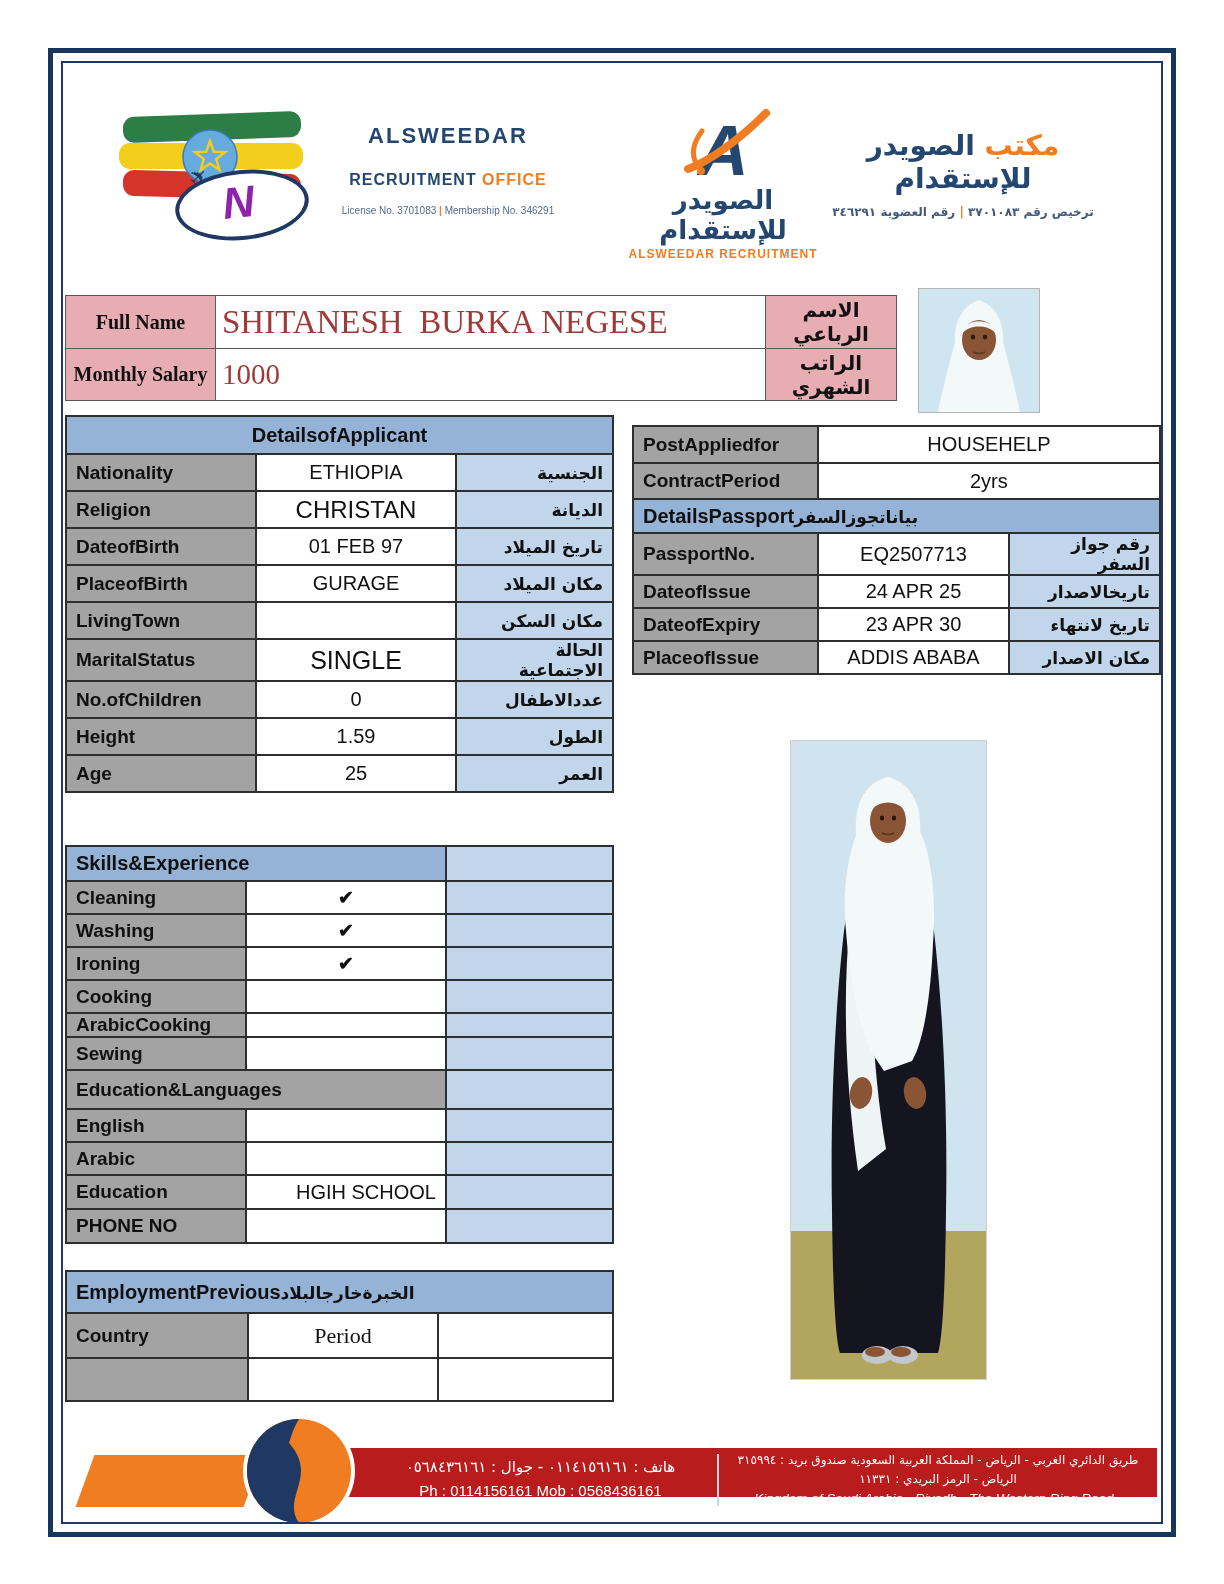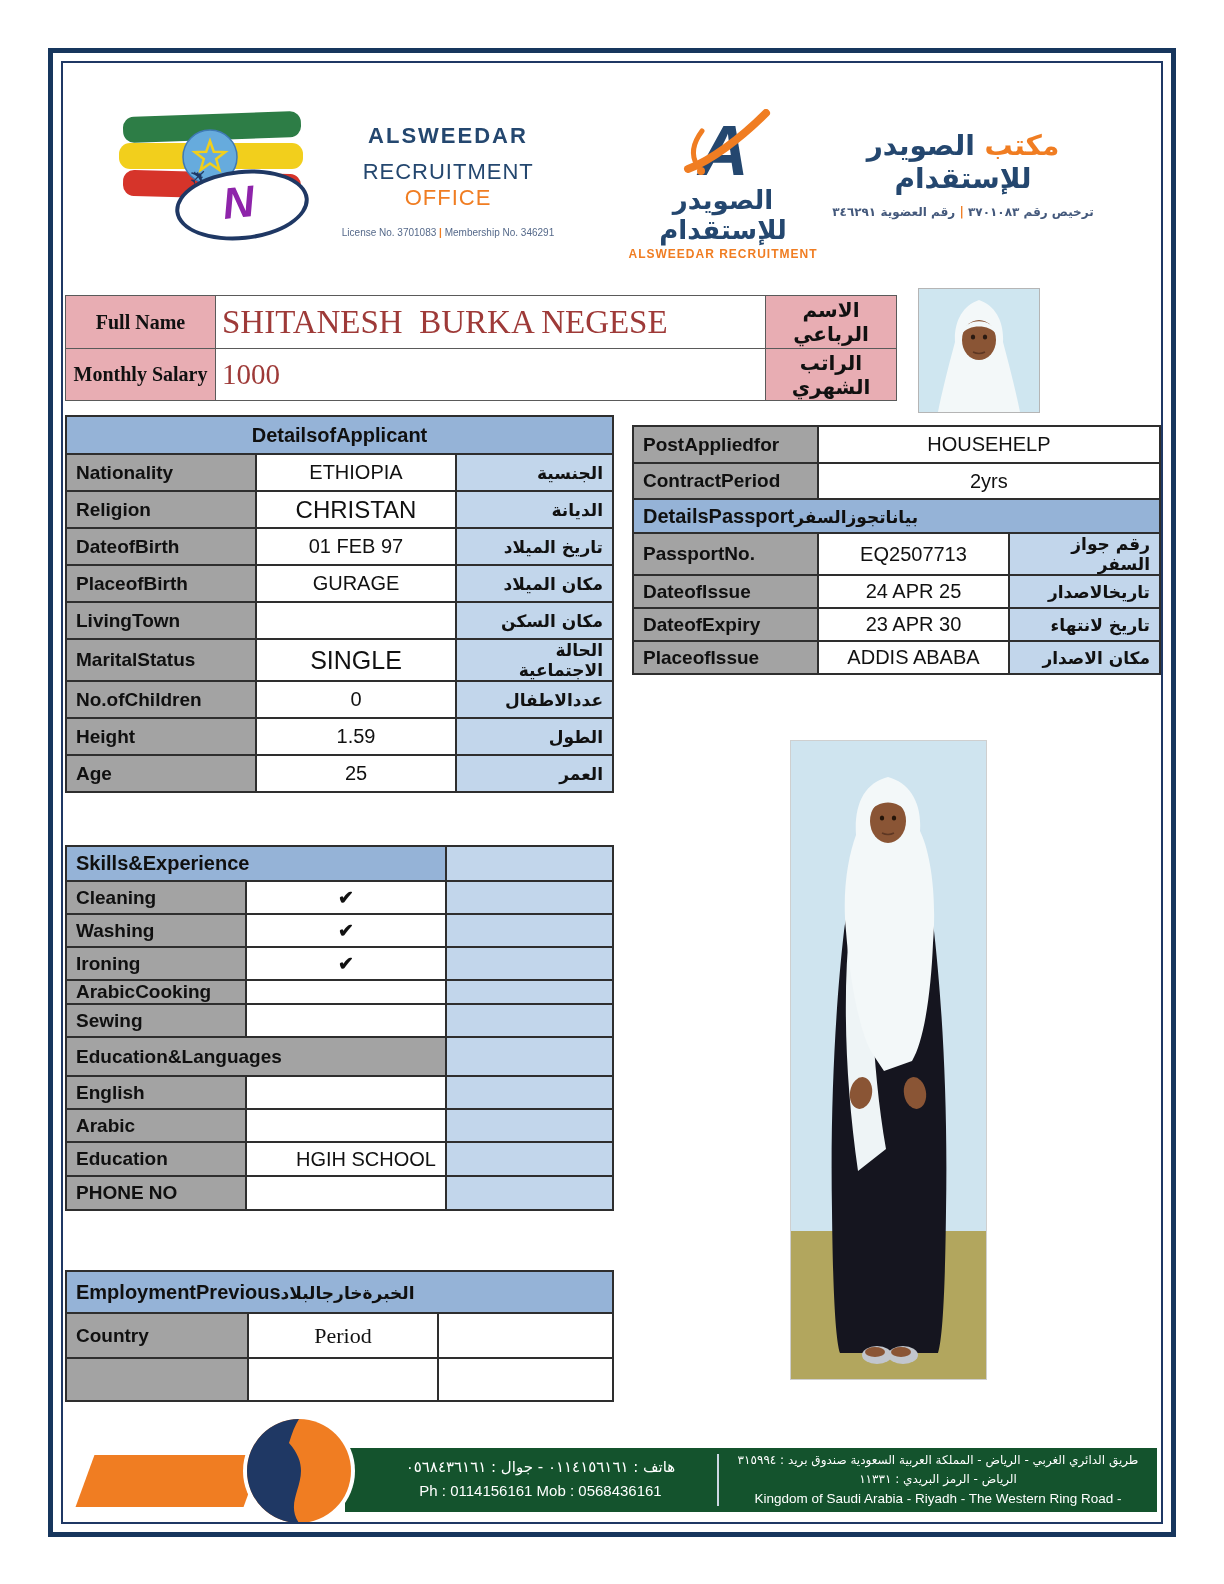--- a/index.html
+++ b/index.html
@@ -6,21 +6,21 @@
   body{width:1224px;height:1584px;position:relative;font-family:"Liberation Sans",sans-serif;color:#111;}
   *{box-sizing:border-box;}
 
   .outer-border{position:absolute;left:48px;top:48px;width:1128px;height:1489px;border:5px solid #17365d;background:#fff;}
   .inner-border{position:absolute;left:8px;top:8px;right:8px;bottom:8px;border:2px solid #1f3864;overflow:hidden;}
 
   
   .hdr-block{position:absolute;}
   .en-office{left:255px;top:60px;width:260px;text-align:center;}
   .en-office .l1{font-size:22px;font-weight:bold;color:#24476f;letter-spacing:2px;}
-  .en-office .l2{font-size:22px;font-weight:normal;color:#24476f;letter-spacing:1px;margin-top:10px;}
+  .en-office .l2{font-size:16px;font-weight:bold;color:#24476f;letter-spacing:1px;margin-top:22px;}
   .en-office .l2 .accent{color:#f07d22;}
   .en-office .lic{font-size:10px;color:#55698a;margin-top:16px;}
   .en-office .lic .pipe{color:#f07d22;font-weight:bold;}
 
   .center-logo{left:545px;top:46px;width:230px;text-align:center;}
   .center-logo .ar{font-size:26px;font-weight:bold;color:#24476f;font-family:"DejaVu Sans",sans-serif;direction:rtl;margin-top:-4px;}
   .center-logo .en{font-size:12px;font-weight:bold;color:#f07d22;letter-spacing:1px;margin-top:2px;}
 
   .ar-office{left:735px;top:66px;width:330px;text-align:center;}
   .ar-office .title{font-size:28px;font-weight:bold;color:#24476f;direction:rtl;font-family:"DejaVu Sans",sans-serif;}
@@ -51,28 +51,28 @@
   .salary-val{background:#fff;color:#9e3a38;font-family:"Liberation Serif",serif;font-size:29px;}
 
   .chk{font-size:19px;font-weight:bold;}
   .period{font-family:"Liberation Serif",serif;font-size:22px;}
 
   
   .photo-small{position:absolute;left:855px;top:225px;width:122px;height:125px;border:1px solid #b5b5b5;}
   .photo-full{position:absolute;left:727px;top:677px;width:197px;height:640px;border:1px solid #cfcfcf;}
 
   
-  .foot-bar{position:absolute;left:282px;top:1385px;width:812px;height:64px;background:#14532d;color:#fff;}
+  .foot-bar{position:absolute;left:282px;top:1385px;width:812px;height:49px;background:#b91c1c;color:#fff;}
   .foot-phone{position:absolute;left:28px;top:7px;width:335px;text-align:center;}
   .foot-phone .ar{font-size:15px;font-family:"DejaVu Sans",sans-serif;direction:rtl;line-height:24px;}
   .foot-phone .en{font-size:15px;line-height:24px;}
   .foot-div{position:absolute;left:372px;top:6px;width:2px;height:52px;background:#cdd7e2;}
   .foot-addr{position:absolute;left:388px;top:3px;width:410px;text-align:center;}
   .foot-addr .ar{font-size:12px;font-family:"DejaVu Sans",sans-serif;direction:rtl;line-height:19px;}
-  .foot-addr .en{font-size:13.5px;line-height:20px;}
+  .foot-addr .en{font-size:13.5px;line-height:20px;font-style:italic;}
   .foot-par{position:absolute;left:22px;top:1392px;width:168px;height:52px;background:#f07d22;transform:skewX(-20deg);}
   .foot-circle{position:absolute;left:180px;top:1352px;width:112px;height:112px;}
 </style>
 </head>
 <body>
 
 <div class="outer-border">
 <div class="inner-border">
 
   <div class="hdr-block flag-wrap">
@@ -259,20 +259,25 @@
             <td class="fill"></td>
           </tr>
     <tr style="height:33px">
             <td class="lbl">Washing</td>
             <td class="val chk">✔</td>
             <td class="fill"></td>
           </tr>
     <tr style="height:33px">
             <td class="lbl">Ironing</td>
             <td class="val chk">✔</td>
+            <td class="fill"></td>
+          </tr>
+    <tr style="height:33px">
+            <td class="lbl">Cooking</td>
+            <td class="val chk"></td>
             <td class="fill"></td>
           </tr>
     <tr style="height:24px">
             <td class="lbl">ArabicCooking</td>
             <td class="val chk"></td>
             <td class="fill"></td>
           </tr>
     <tr style="height:33px">
             <td class="lbl">Sewing</td>
             <td class="val chk"></td>

